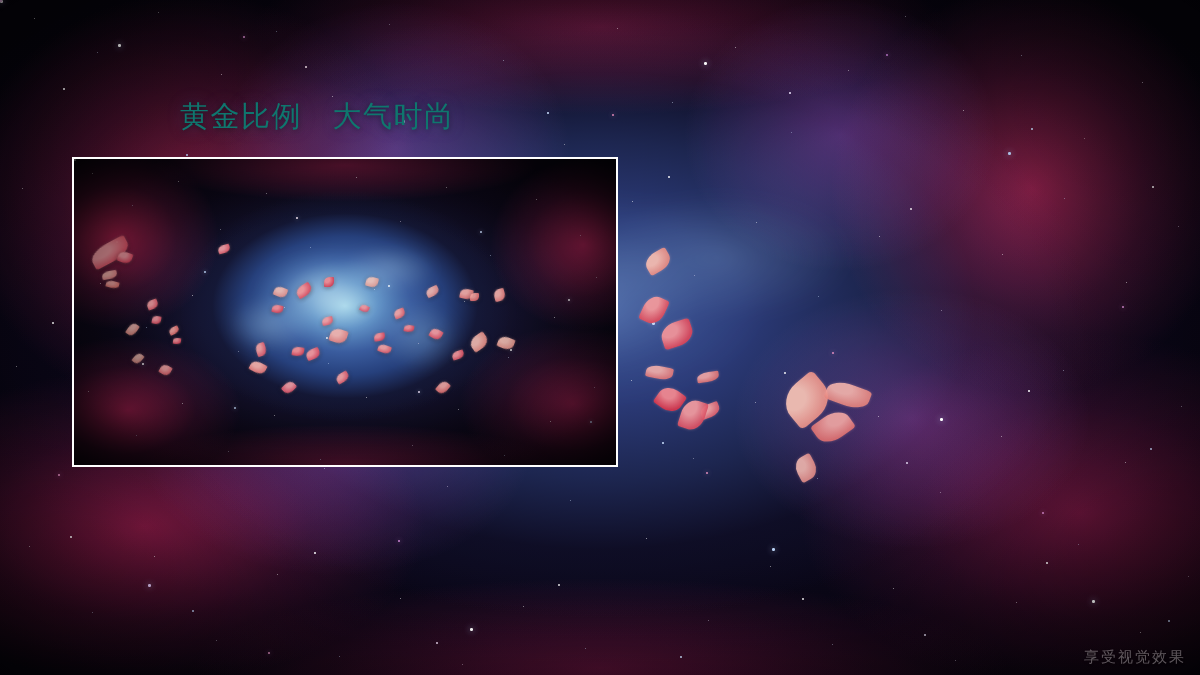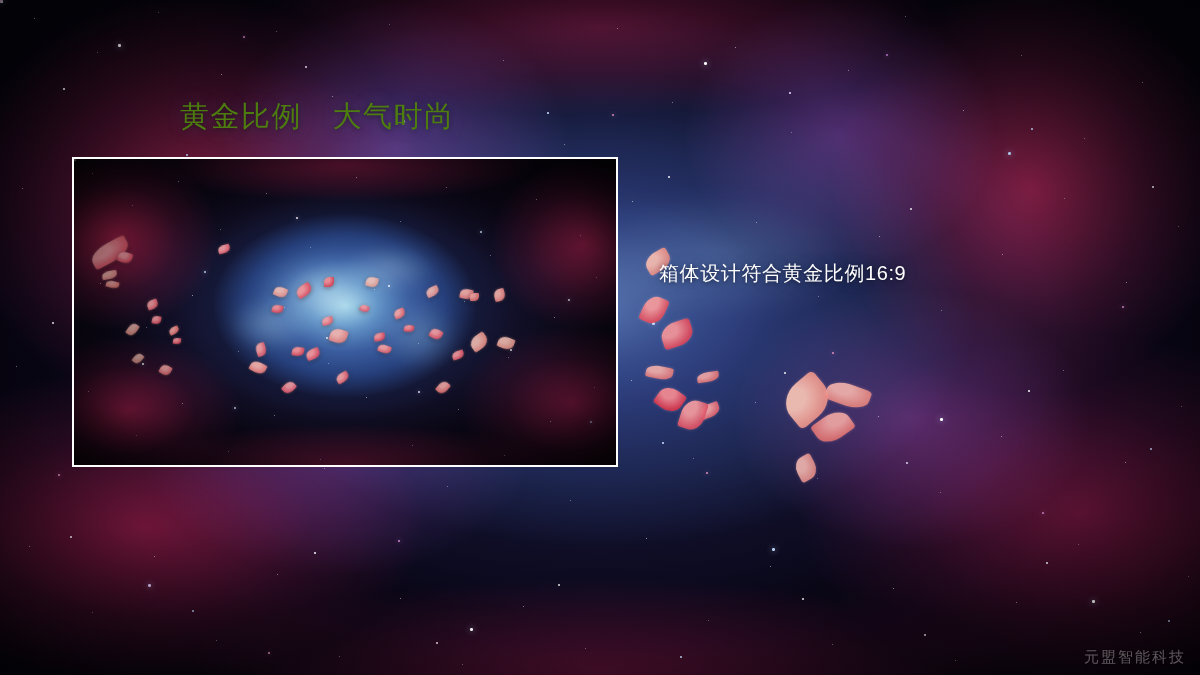--- a/index.html
+++ b/index.html
@@ -298,21 +298,20 @@
           <div class="petal" style="left: 364px; top: 222px; width: 10px; height: 13px; opacity: 0.88; transform: rotate(40deg); background: radial-gradient(at 30% 28%, rgb(244, 170, 166) 0%, rgb(244, 170, 166) 26%, rgb(228, 114, 114) 72%, rgb(228, 114, 114) 100%); box-shadow: rgba(255, 190, 190, 0.35) 0px 0px 3px;"></div>
           <div class="petal" style="left: 420px; top: 130px; width: 11px; height: 12px; opacity: 0.9; transform: rotate(-15deg); background: radial-gradient(at 30% 28%, rgb(246, 178, 172) 0%, rgb(246, 178, 172) 26%, rgb(230, 129, 127) 72%, rgb(230, 129, 127) 100%); box-shadow: rgba(255, 190, 190, 0.35) 0px 0px 3px;"></div>
           <div class="petal" style="left: 424px; top: 178px; width: 16px; height: 12px; opacity: 0.88; transform: rotate(22deg); background: radial-gradient(at 30% 28%, rgb(249, 195, 182) 0%, rgb(249, 195, 182) 26%, rgb(236, 154, 142) 72%, rgb(236, 154, 142) 100%); box-shadow: rgba(255, 190, 190, 0.35) 0px 0px 3px;"></div>
           <div class="petal" style="left: 396px; top: 134px; width: 9px; height: 8px; opacity: 0.9; transform: rotate(0deg); background: radial-gradient(at 30% 28%, rgb(239, 160, 156) 0%, rgb(239, 160, 156) 26%, rgb(221, 106, 108) 72%, rgb(221, 106, 108) 100%); box-shadow: rgba(255, 190, 190, 0.35) 0px 0px 3px;"></div>
           <div class="petal" style="left: 378px; top: 192px; width: 12px; height: 8px; opacity: 0.92; transform: rotate(-18deg); background: radial-gradient(at 30% 28%, rgb(240, 149, 154) 0%, rgb(240, 149, 154) 26%, rgb(217, 83, 100) 72%, rgb(217, 83, 100) 100%); box-shadow: rgba(255, 190, 190, 0.35) 0px 0px 3px;"></div>
         </div>
       <div class="pic-vig"></div>
     </div>
   </div>
 
-  <div class="title" style="color: #4d7c0f;">黄金比例　大气时尚</div>
+  <div class="title" style="color: #0f766e;">黄金比例　大气时尚</div>
 
   <div class="body-text">
-    <div class="body-line" style="color: rgb(255, 255, 255);">箱体设计符合黄金比例16:9</div>
   </div>
 
-  <div class="watermark">元盟智能科技</div>
+  <div class="watermark">享受视觉效果</div>
 
 </div>
 
 </body></html>

